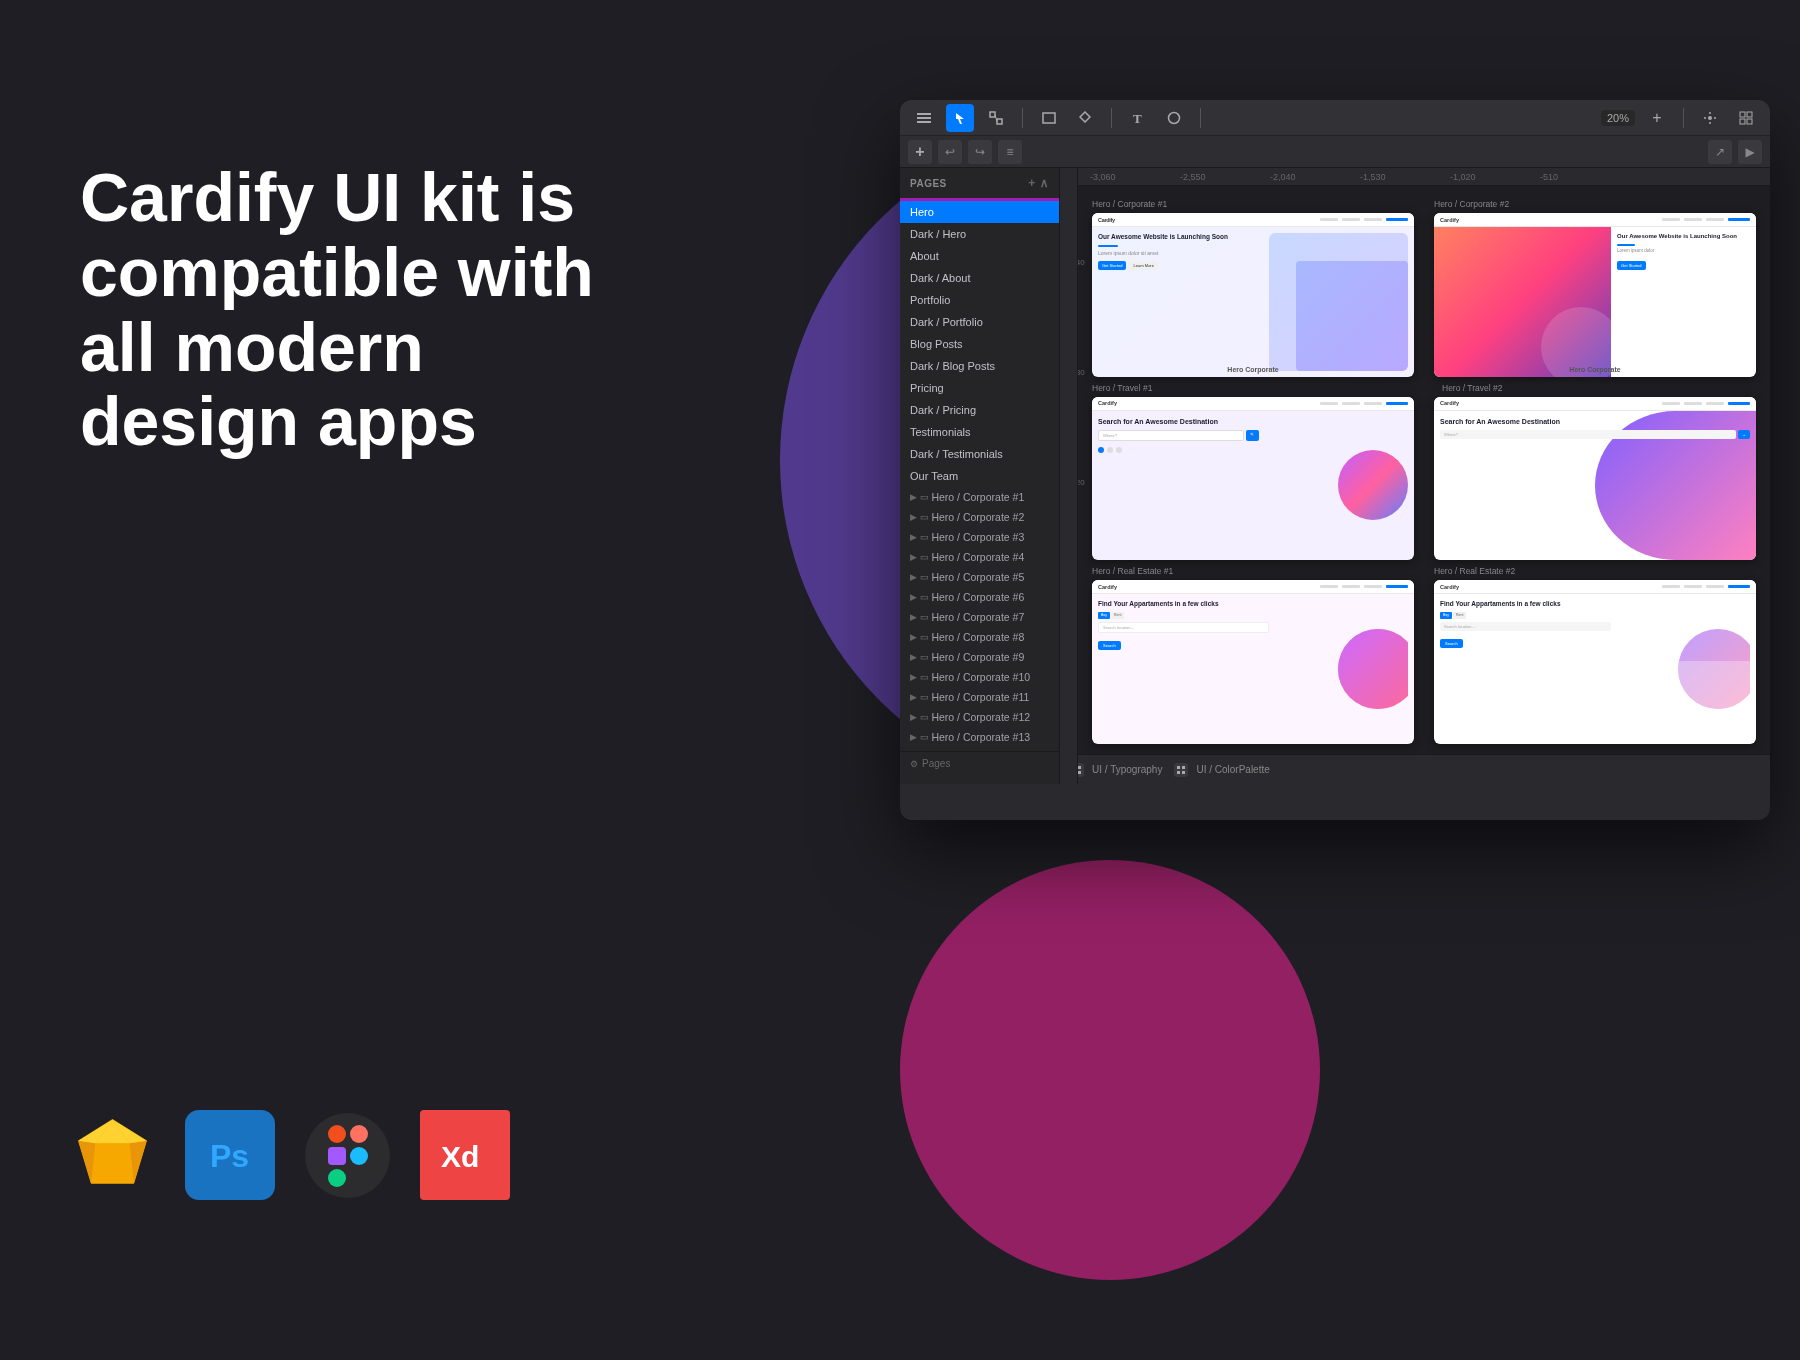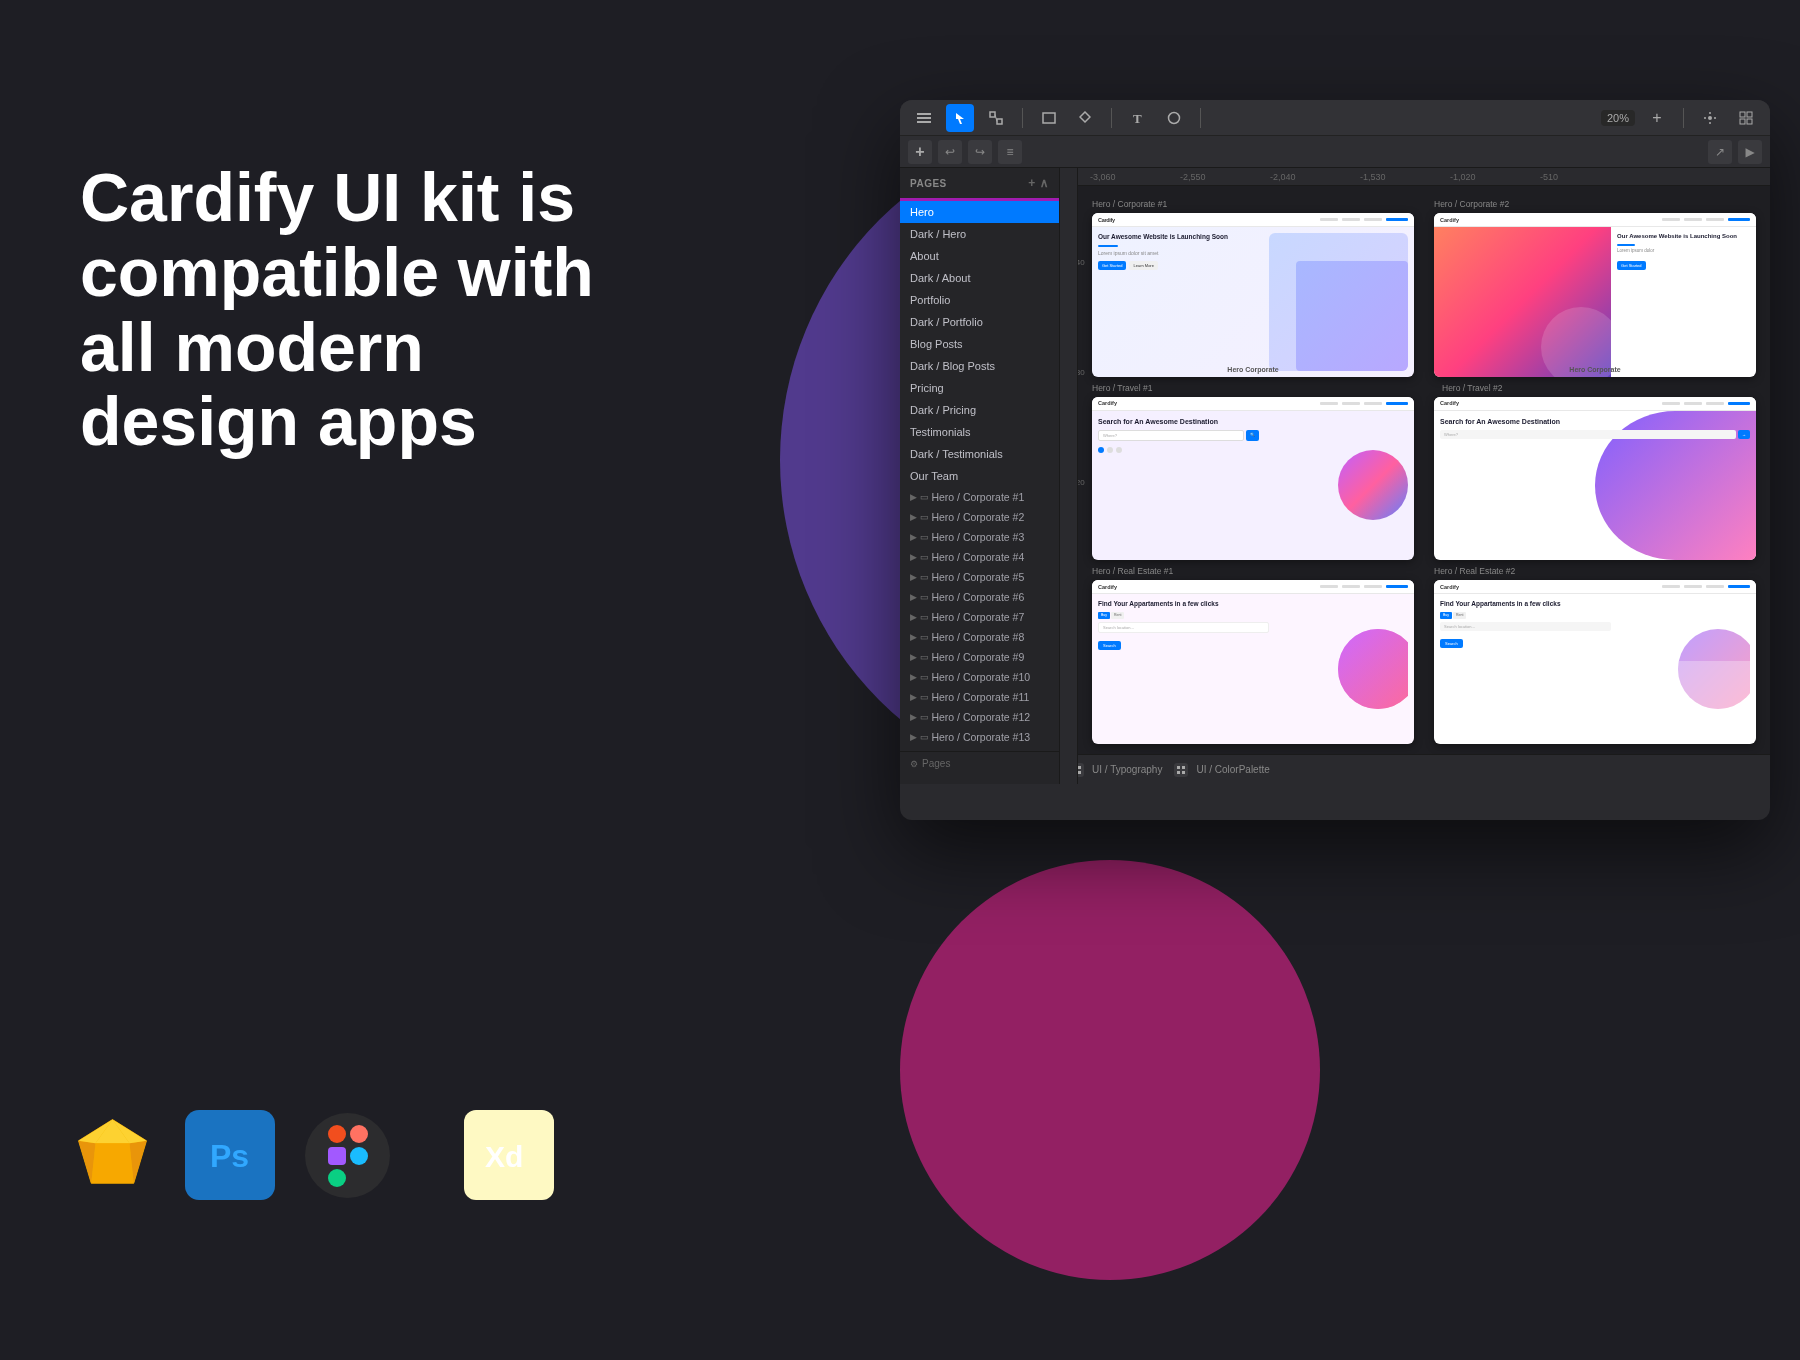--- a/index.html
+++ b/index.html
@@ -79,23 +79,22 @@
       font-weight: 900;
     }
     .tool-sketch {
       background: transparent;
     }
     .tool-ps {
       background: #1a73c1;
       border-radius: 14px;
     }
     .tool-xd {
-      background: #fef9c3;
-      border-radius: 12px;
-      margin-left: 44px;
+      background: #ef4444;
+      border-radius: 4px;
     }
 
     
     .figma-icon-wrap {
       width: 85px;
       height: 85px;
       background: #2c2c2e;
       border-radius: 50%;
       display: flex;
       align-items: center;

